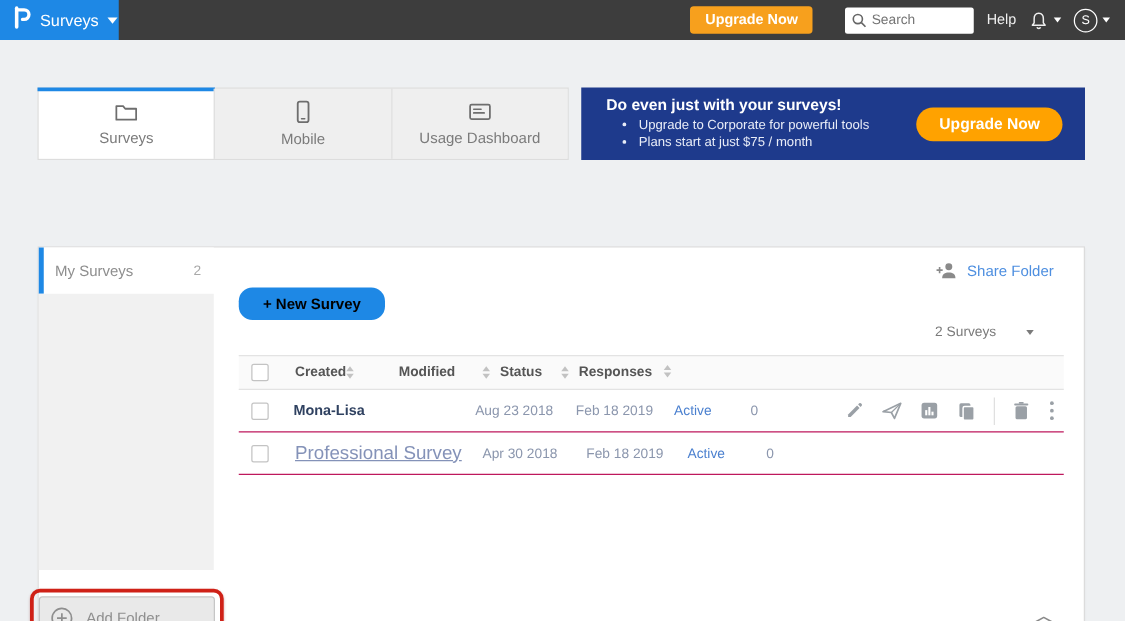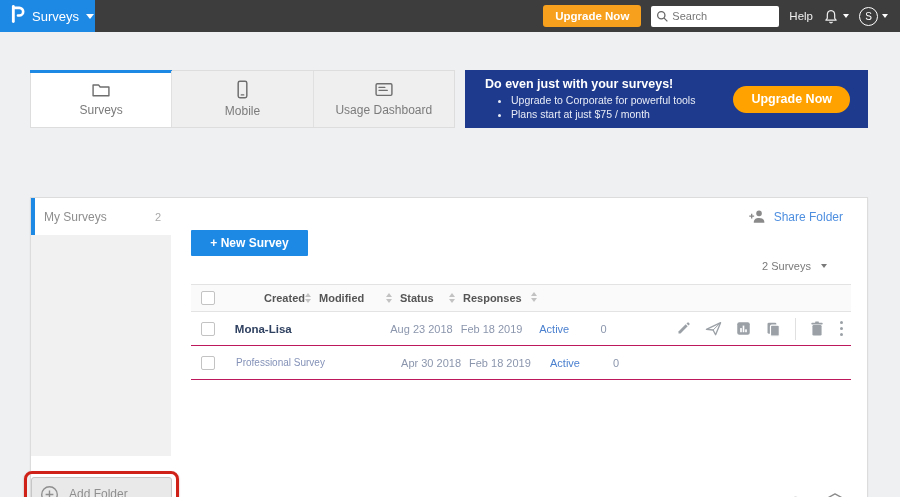--- a/index.html
+++ b/index.html
@@ -8,21 +8,21 @@
   #app { position:relative; width:900px; height:497px; background:#eef0f2; }
 
   
   .topbar { position:absolute; left:0; top:0; width:900px; height:32px; background:#3d3d3d; display:flex; align-items:center; }
   .brand { width:95px; height:32px; background:#1e88e5; display:flex; align-items:center; padding:0 8px 0 10px; gap:7px; cursor:pointer; }
   .brand-label { color:#fff; font-size:13px; }
   .caret-down { width:0; height:0; border-left:4px solid transparent; border-right:4px solid transparent; border-top:5px solid #fff; }
   .caret-sm { border-left-width:3.5px; border-right-width:3.5px; border-top-width:4.5px; }
   .topbar-right { margin-left:auto; display:flex; align-items:center; gap:10px; padding-right:12px; }
   .btn-upgrade-top { background:#f7a01d; color:#fff; font-size:11.5px; font-weight:bold; border:none; border-radius:3px; height:22px; padding:0 12px; cursor:pointer; }
-  .search-wrap { position:relative; width:128px; height:21px; }
+  .search-wrap { position:relative; width:103px; height:21px;margin-left:16px; }
   .search-wrap svg { position:absolute; left:5px; top:4px; }
   .search-input { width:100%; height:100%; border:none; border-radius:2px; font-size:11px; padding:0 4px 0 21px; color:#333; font-family:"Liberation Sans", sans-serif; }
   .help-label { color:#efefef; font-size:11.5px; cursor:pointer; }
   .bell-wrap, .avatar-wrap { display:flex; align-items:center; gap:4px; cursor:pointer; }
   .avatar-circle { width:19px; height:19px; border:1.5px solid #fff; border-radius:50%; color:#fff; font-size:10px; display:flex; align-items:center; justify-content:center; }
 
   
   .tabs { position:absolute; left:30px; top:70px; width:425px; height:58px; display:flex; border:1px solid #ddd; background:#efefef; }
   .tab { flex:1; display:flex; flex-direction:column; align-items:center; justify-content:center; gap:5px; background:#efefef; border-left:1px solid #e0e0e0; cursor:pointer; position:relative; }
   .tab:first-child { border-left:none; }
@@ -44,44 +44,44 @@
   .folder-name { color:#8e8e8e; font-size:12px; }
   .folder-count { margin-left:auto; color:#a9a9a9; font-size:11px; }
   .share-folder { position:absolute; right:24px; top:10px; display:flex; align-items:center; gap:8px; cursor:pointer; }
   .share-label { color:#4e8fe0; font-size:12px; }
   .side-panel { position:absolute; left:0; top:37px; width:140px; height:221px; background:#f1f1f1; }
 
   .add-annotation { position:absolute; left:-7px; top:273px; width:155px; height:46px; border:3px solid #cf2117; border-radius:8px; box-shadow:0 1px 2px rgba(120,0,0,.35); }
   .add-folder-btn { position:absolute; left:4px; top:3px; width:141px; height:34px; background:#e9e9e9; border:1px solid #c6c6c6; border-radius:3px; display:flex; align-items:center; gap:10px; padding:0 8px; cursor:pointer; }
   .add-folder-label { color:#8f8f8f; font-size:12px; }
 
-  .btn-new-survey { position:absolute; left:160px; top:32px; width:117px; height:26px; background:#1e88e5; color:#ffffff; font-size:12px; font-weight:bold; border:none; border-radius:1px; cursor:pointer; font-family:"Liberation Sans", sans-serif; }
-  .survey-count-dd { position:absolute; right:40px; top:62px; display:flex; align-items:center; gap:10px; cursor:pointer; }
+  .btn-new-survey { position:absolute; left:160px; top:32px; width:117px; height:26px; background:#1e88e5; color:#000000; font-size:12px; font-weight:bold; border:none; border-radius:11px; cursor:pointer; font-family:"Liberation Sans", sans-serif; }
+  .survey-count-dd { position:absolute; right:40px; top:62px; display:flex; align-items:center; gap:24px; cursor:pointer; }
   .survey-count-label { color:#7a7a7a; font-size:11px; }
   .caret-gray { border-top-color:#7a7a7a; }
 
   
   .table { position:absolute; left:160px; top:86px; width:660px; }
   .tr { display:flex; align-items:center; height:34px; border-bottom:1px solid #be185d; }
   .tr.head { height:28px; background:#fafafa; border-top:1px solid #e3e3e3; border-bottom:1px solid #e3e3e3; }
   .cell-check { width:45px; display:flex; align-items:center; padding-left:10px; }
   .checkbox { width:14px; height:14px; border:1px solid #c3c3c3; border-radius:2px; background:#fff; cursor:pointer; }
   .cell-name { width:150px; display:flex; align-items:center; justify-content:space-between; padding-right:8px; }
-  .cell-created { width:83px; display:flex; align-items:center; justify-content:flex-end; padding-right:8px; }
+  .cell-created { width:83px; display:flex; align-items:center; justify-content:flex-start; padding-right:8px; }
   .cell-modified { width:81px; display:flex; align-items:center; justify-content:space-between; padding-right:8px; }
   .cell-status { width:63px; display:flex; align-items:center; justify-content:space-between; padding-right:8px; }
   .cell-responses { width:78px; display:flex; justify-content:space-between; padding-right:4px; }
   .cell-actions { flex:1; display:flex; align-items:center; justify-content:flex-end; gap:14px; padding-right:6px; }
   .th-label { color:#555; font-size:11px; font-weight:bold; }
   .sort { display:flex; flex-direction:column; gap:2px; cursor:pointer; }
   .sort i { display:block; width:0; height:0; border-left:3.5px solid transparent; border-right:3.5px solid transparent; }
   .sort .up { border-bottom:4px solid #c2c2c2; }
   .sort .dn { border-top:4px solid #c2c2c2; }
   .name-primary { color:#2f4160; font-size:11.5px; font-weight:bold; cursor:pointer; }
-  .name-secondary { color:#8492b8; font-size:10px; cursor:pointer; }
+  .name-secondary { color:#8492b8; font-size:15px; cursor:pointer;text-decoration:underline; }
   .td-muted { color:#8b96ad; font-size:11px; }
   .td-status { color:#4b80cf; font-size:11px; }
   .action-icon { cursor:pointer; display:flex; align-items:center; }
   .action-divider { width:1px; height:22px; background:#e0e0e0; }
   .dots { display:flex; flex-direction:column; gap:3px; cursor:pointer; padding:2px; }
   .dots i { width:3px; height:3px; border-radius:50%; background:#9aa0a6; }
 
   .card-bottom-icons { position:absolute; right:24px; bottom:22px; display:flex; align-items:center; gap:22px; }
 </style>
 </head>

